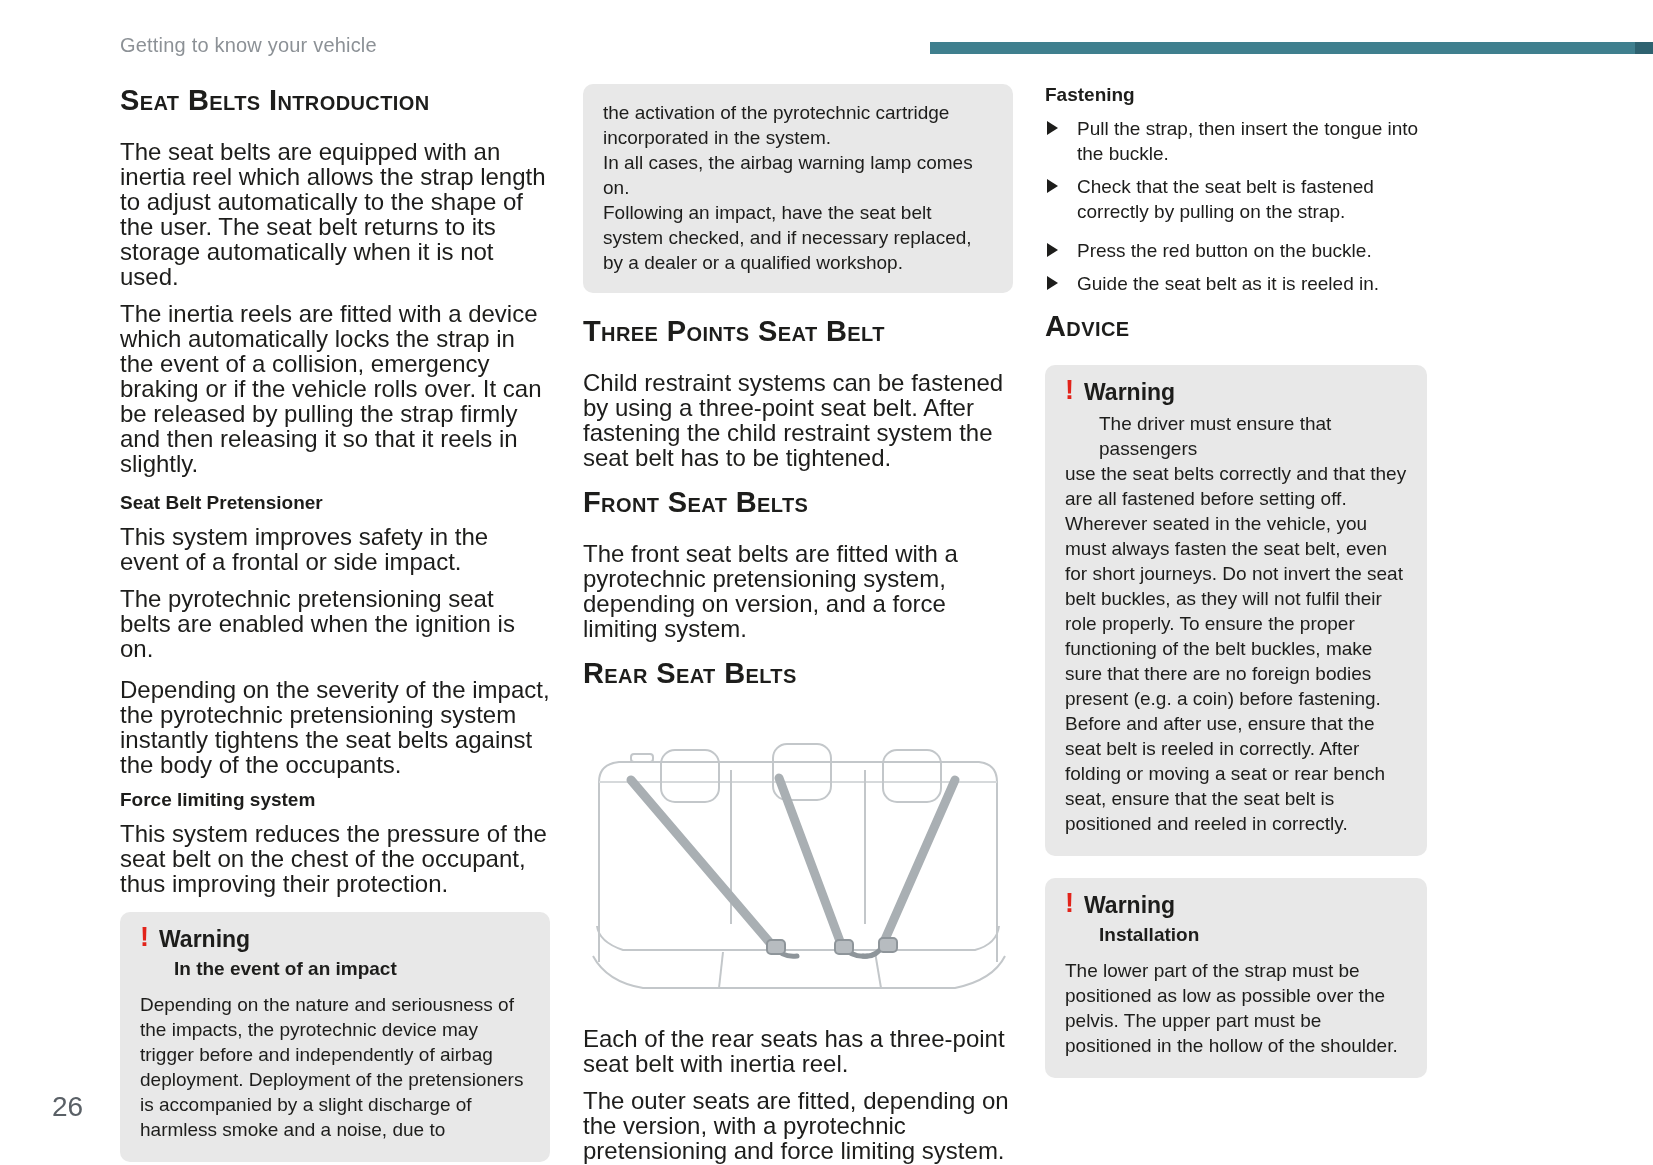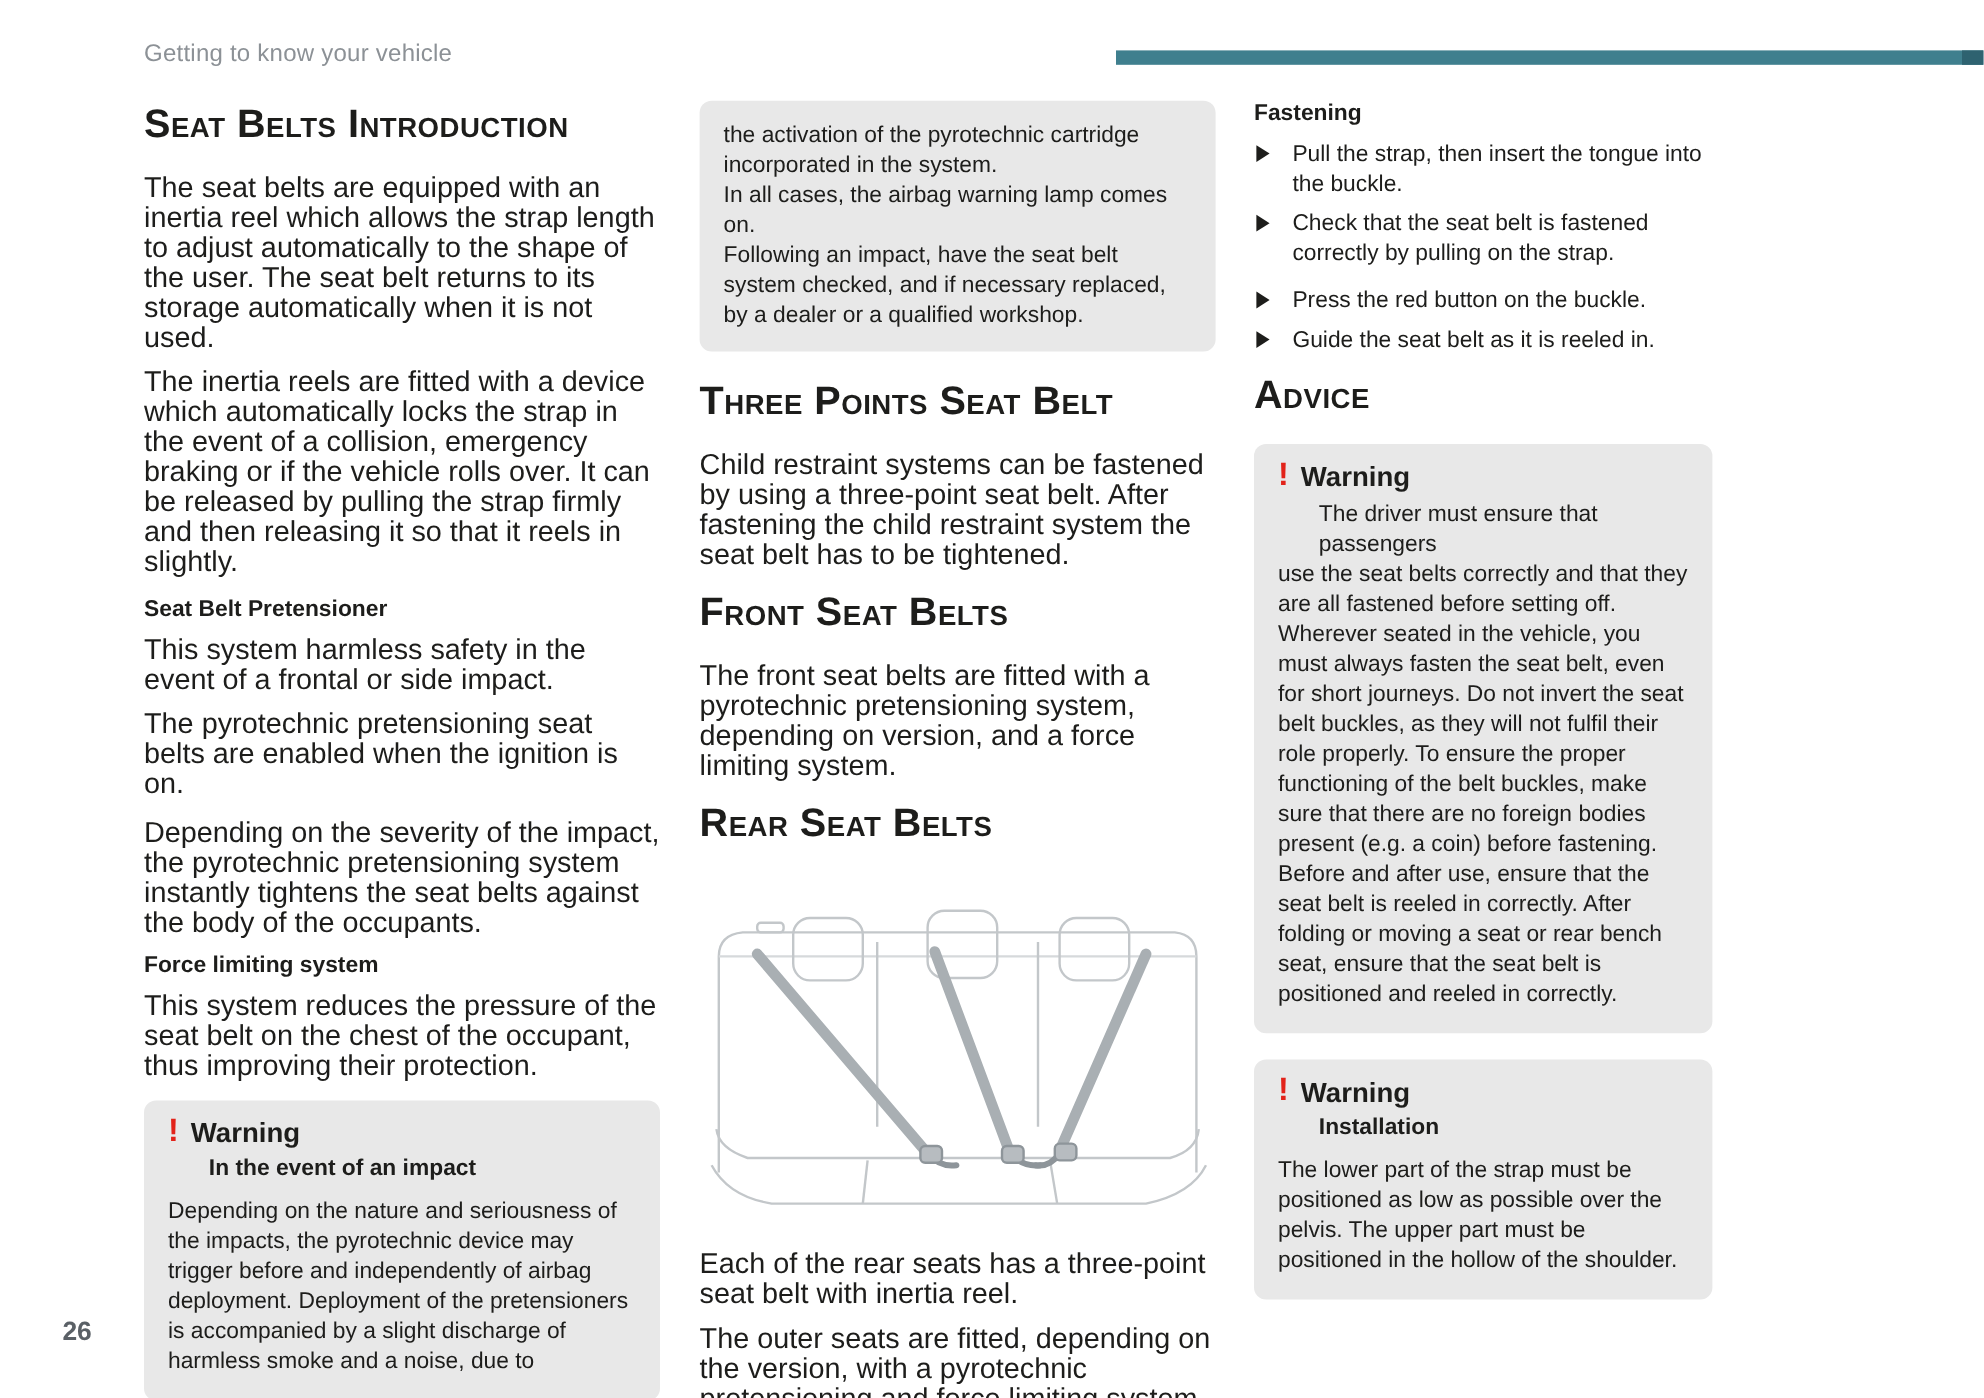--- a/index.html
+++ b/index.html
@@ -57,21 +57,21 @@
   .col {
     position: absolute;
     top: 84px;
   }
   .col1 { left: 120px;  width: 430px; }
   .col2 { left: 583px;  width: 430px; }
   .col3 { left: 1045px; width: 382px; }
 
   
   h1.sec {
-    font-size: 33px;
+    font-size: 29px;
     font-weight: bold;
     margin: 0 0 22px 0;
     letter-spacing: 0.4px;
     font-variant: small-caps;
     text-transform: capitalize;
     color: #1d1d1b;
   }
   h2.sub {
     font-size: 19px;
     font-weight: bold;
@@ -175,22 +175,22 @@
     margin: 6px 0 14px 0;
     position: relative;
   }
   .figure svg { display: block; }
 
   
   .page-number {
     position: absolute;
     left: 52px;
     bottom: 42px;
-    font-size: 22px;
-    font-weight: bold;
+    font-size: 28px;
+    font-weight: normal;
     color: #5a6066;
   }
 </style>
 </head>
 <body>
 
 <div class="page">
 
   <div class="header">
     <div class="header-title">Getting to know your vehicle</div>
@@ -198,21 +198,21 @@
     <div class="header-rule-cap"></div>
   </div>
 
   <div class="col col1">
     <h1 class="sec">Seat Belts Introduction</h1>
 
     <p class="body tight">The seat belts are equipped with an inertia reel which allows the strap length to adjust automatically to the shape of the user. The seat belt returns to its storage automatically when it is not used.</p>
     <p class="body">The inertia reels are fitted with a device which automatically locks the strap in the event of a collision, emergency braking or if the vehicle rolls over. It can be released by pulling the strap firmly and then releasing it so that it reels in slightly.</p>
 
     <h2 class="sub">Seat Belt Pretensioner</h2>
-    <p class="body tight">This system harmless safety in the event of a frontal or side impact.</p>
+    <p class="body tight">This system improves safety in the event of a frontal or side impact.</p>
     <p class="body">The pyrotechnic pretensioning seat belts are enabled when the ignition is on.</p>
     <p class="body tight">Depending on the severity of the impact, the pyrotechnic pretensioning system instantly tightens the seat belts against the body of the occupants.</p>
 
     <h2 class="sub">Force limiting system</h2>
     <p class="body">This system reduces the pressure of the seat belt on the chest of the occupant, thus improving their protection.</p>
 
     <div class="warnbox">
       <div class="warn-head">
         <span class="warn-bang">!</span>
         <span class="warn-label">Warning</span>

